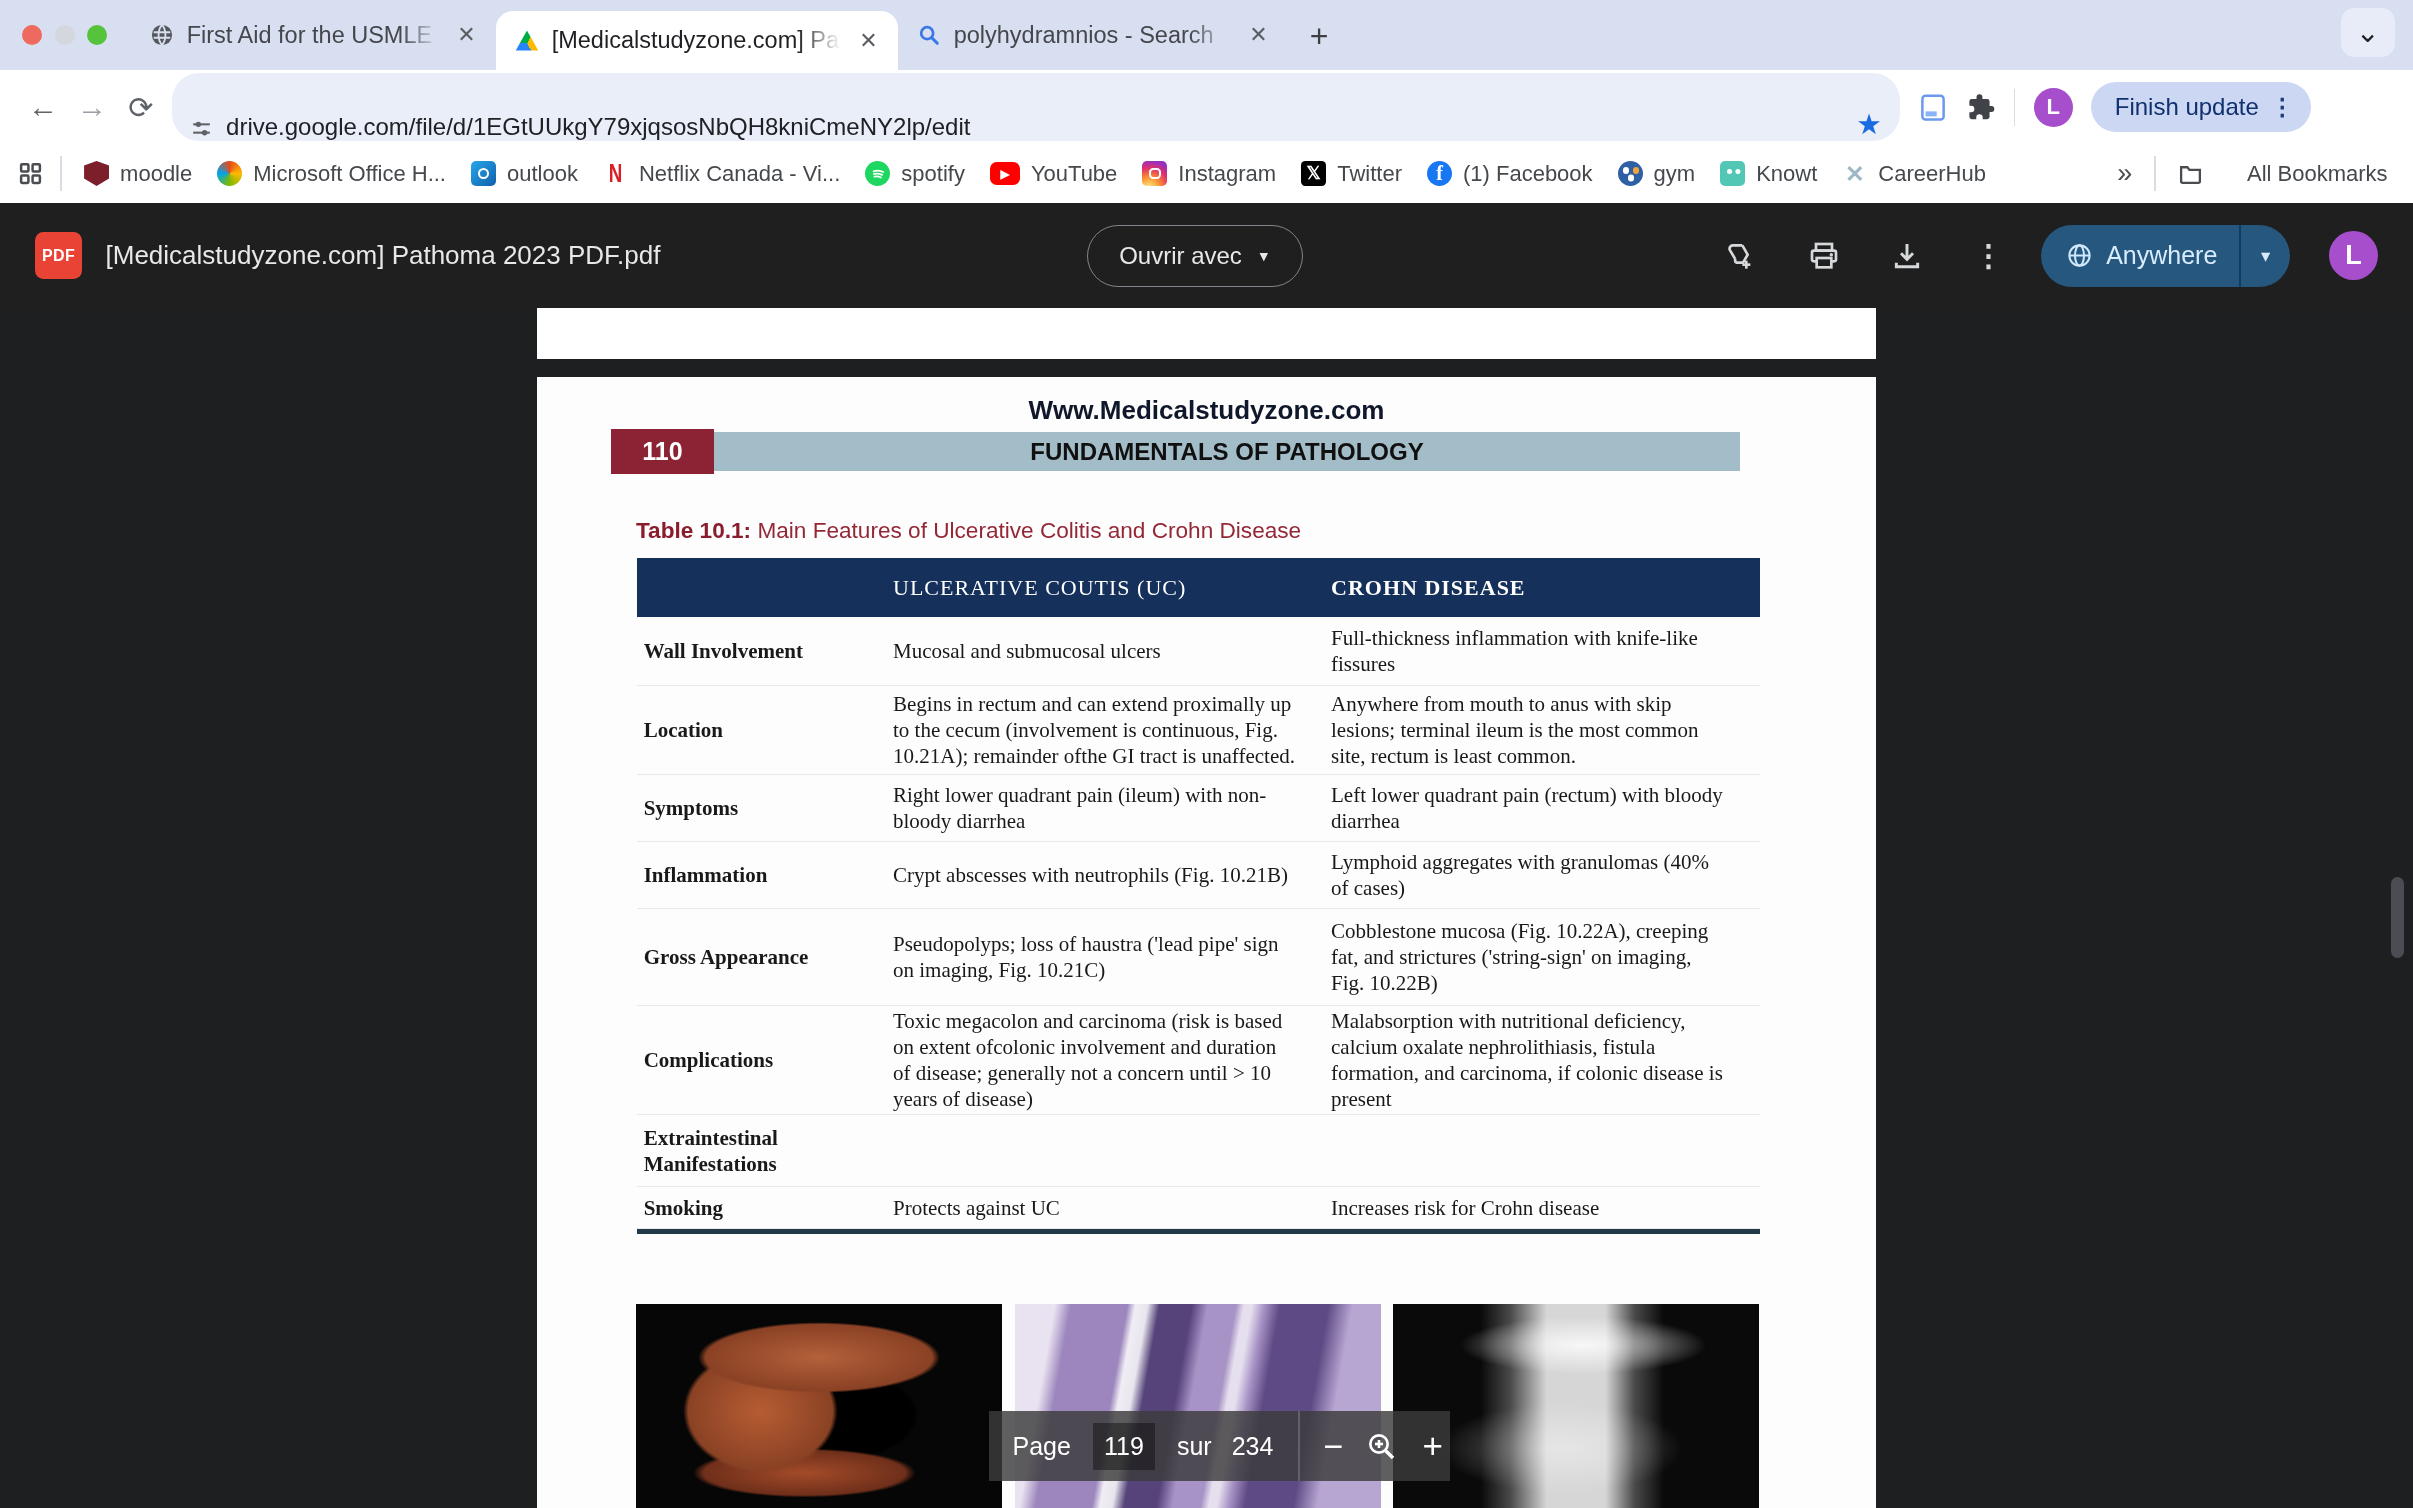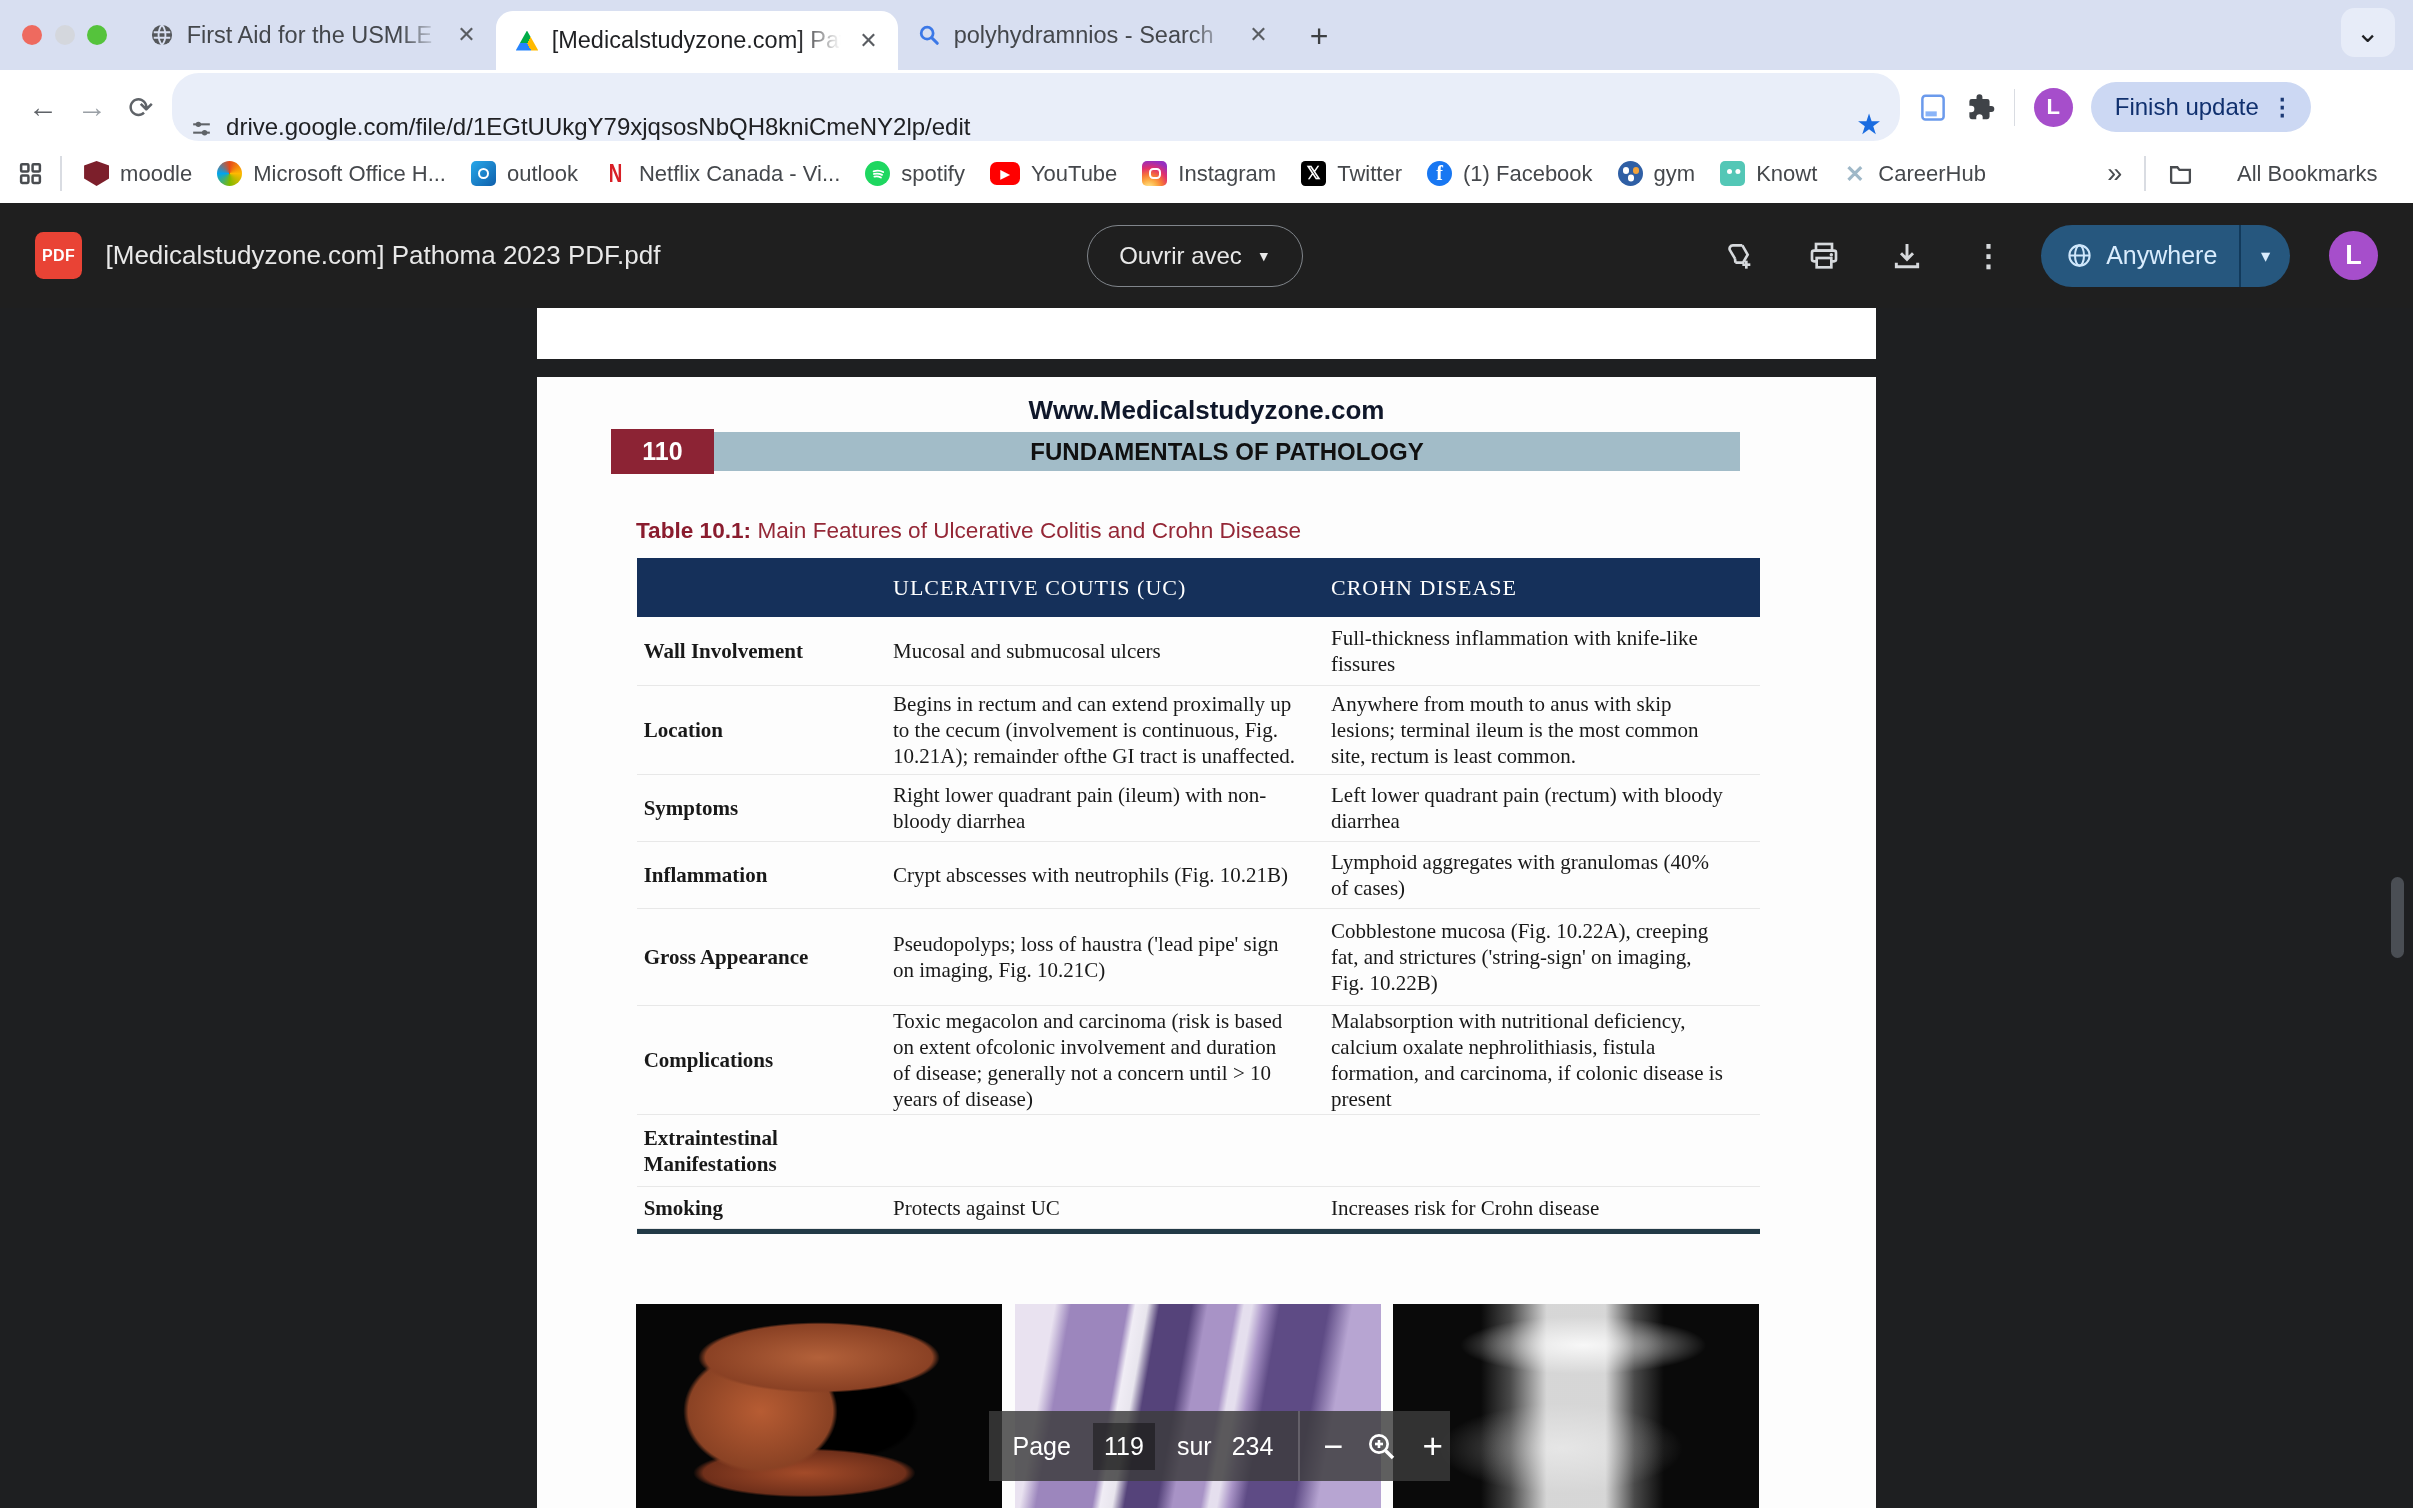--- a/index.html
+++ b/index.html
@@ -97,21 +97,21 @@
   .badge110 { position:absolute; left:74px; top:52px; width:103px; height:45px; background:#8c2334;
     color:#fff; font-size:25px; font-weight:bold; display:flex; align-items:center; justify-content:center; }
   .book-bar { position:absolute; left:177px; top:55px; width:1026px; height:39px; background:#a2bcc8;
     color:#101010; font-size:24px; font-weight:bold; display:flex; align-items:center; justify-content:center; }
   .table-title { position:absolute; left:99px; top:141px; font-size:22.6px; color:#942736; }
   .table-title b { color:#8a1c2e; }
 
   .uc-table { position:absolute; left:100px; top:181px; width:1123px; font-family:"Liberation Serif", serif; }
   .t-head { height:59px; background:#15305a; display:grid; grid-template-columns:256px 438px 429px;
     align-items:center; color:#fff; font-size:22px; letter-spacing:1px; }
-  .t-head .h2 { grid-column:2; } .t-head .h3 { grid-column:3; }
+  .t-head .h2 { grid-column:2; } .t-head .h3 { grid-column:3;font-weight:bold; }
   .t-row { display:grid; grid-template-columns:256px 438px 429px; align-items:center;
     border-bottom:0.8px solid #e8e8e8; font-size:21px; line-height:26px; color:#191919; }
   .t-row .lbl { font-weight:bold; padding-left:6.7px; padding-right:15px; }
   .t-row .cell { padding-right:34px; }
   .t-row .full { grid-column:2 / 4; padding-right:5px; }
   .t-row:last-child { border-bottom:none; }
   .t-bottom { border-bottom:5.9px solid #223a47; }
 
   .figures { position:absolute; left:99px; top:927px; width:1124px; height:206px; display:flex; gap:12.6px; }
   .fig { width:366px; height:206px; flex:none; }
@@ -294,21 +294,21 @@
     <span>Knowt</span>
     </span>
   <span class="bm">
     <span class="bm-ic ic-career">✕</span>
     <span>CareerHub</span>
     </span>
 
   <span class="bm-spacer"></span>
   <span class="bm-more">»</span>
   <span class="bm-div"></span>
-  <span class="bm" style="margin-right:17px;gap:44px;">
+  <span class="bm" style="margin-right:7px;gap:44px;">
     <span style="display:flex;">
       <svg viewBox="0 0 24 24" width="25" height="25" fill="none" stroke="#494c50" stroke-width="2.2">
         <path d="M3 6 h6 l2 2.5 h10 v11 a1.5 1.5 0 0 1 -1.5 1.5 h-15 A1.5 1.5 0 0 1 3 19.5 Z"></path>
         </svg>
     </span>
     <span>All Bookmarks</span>
     </span>
 </div>
 
 <div class="drive-header">

